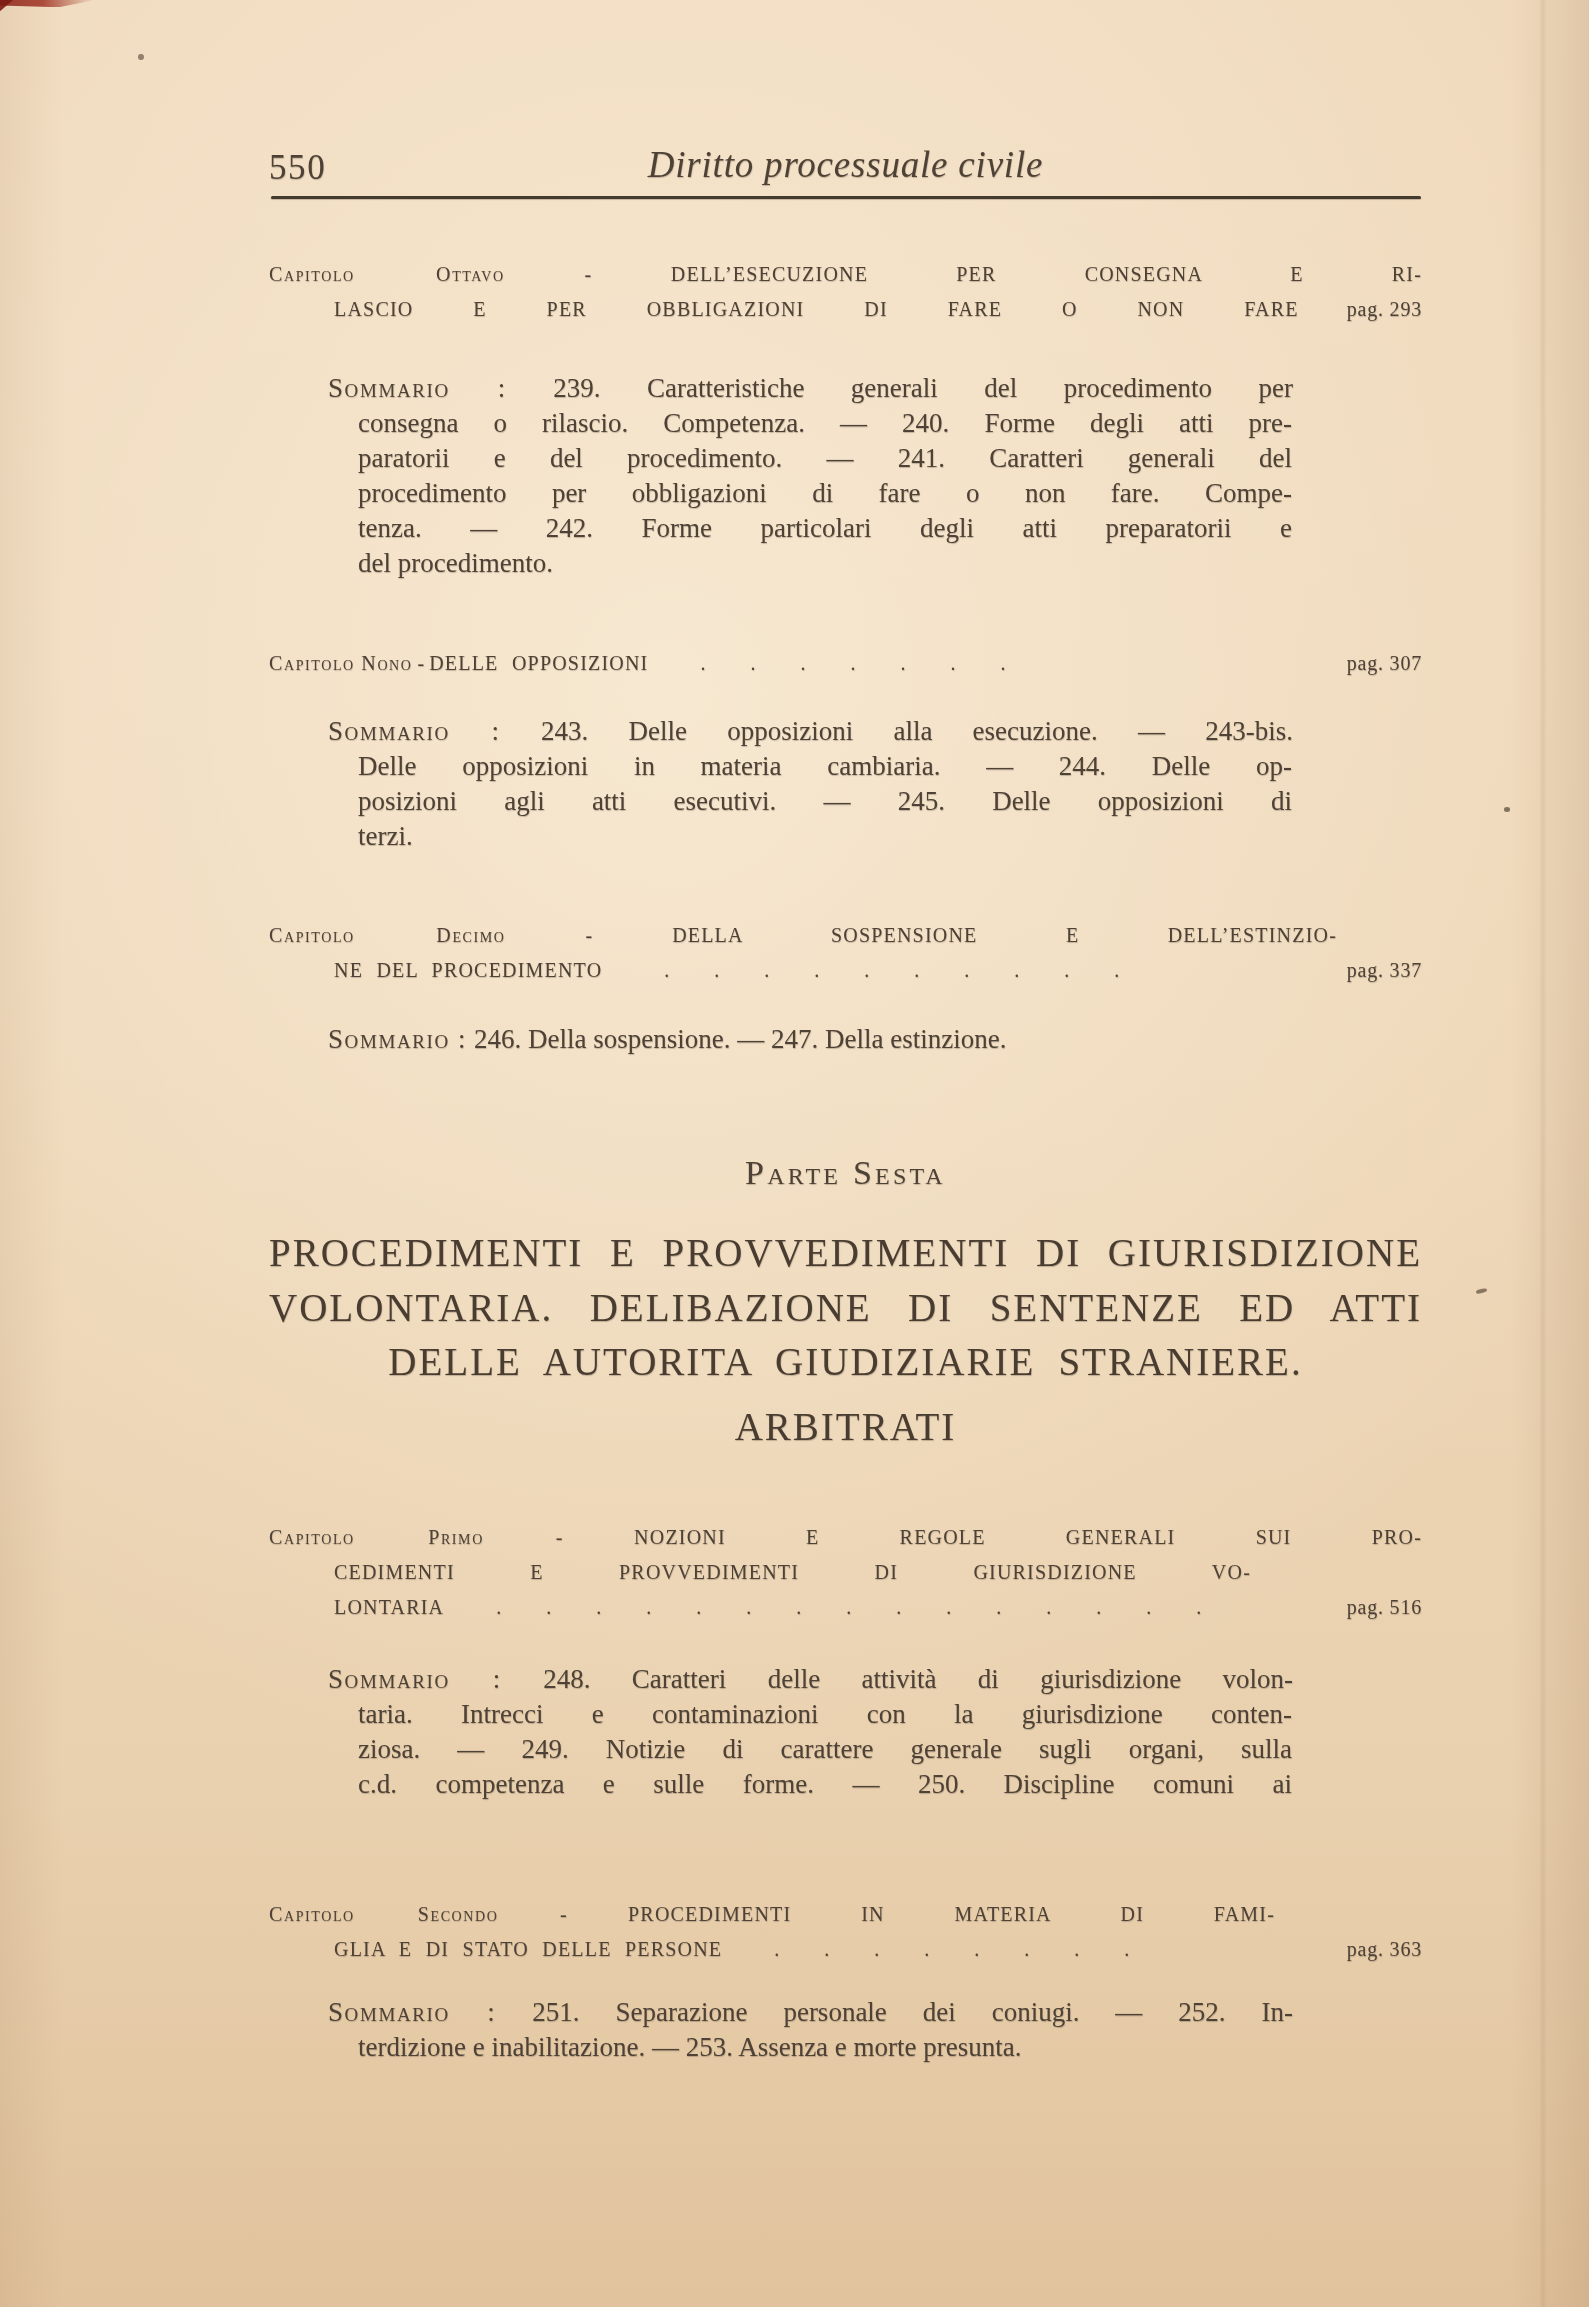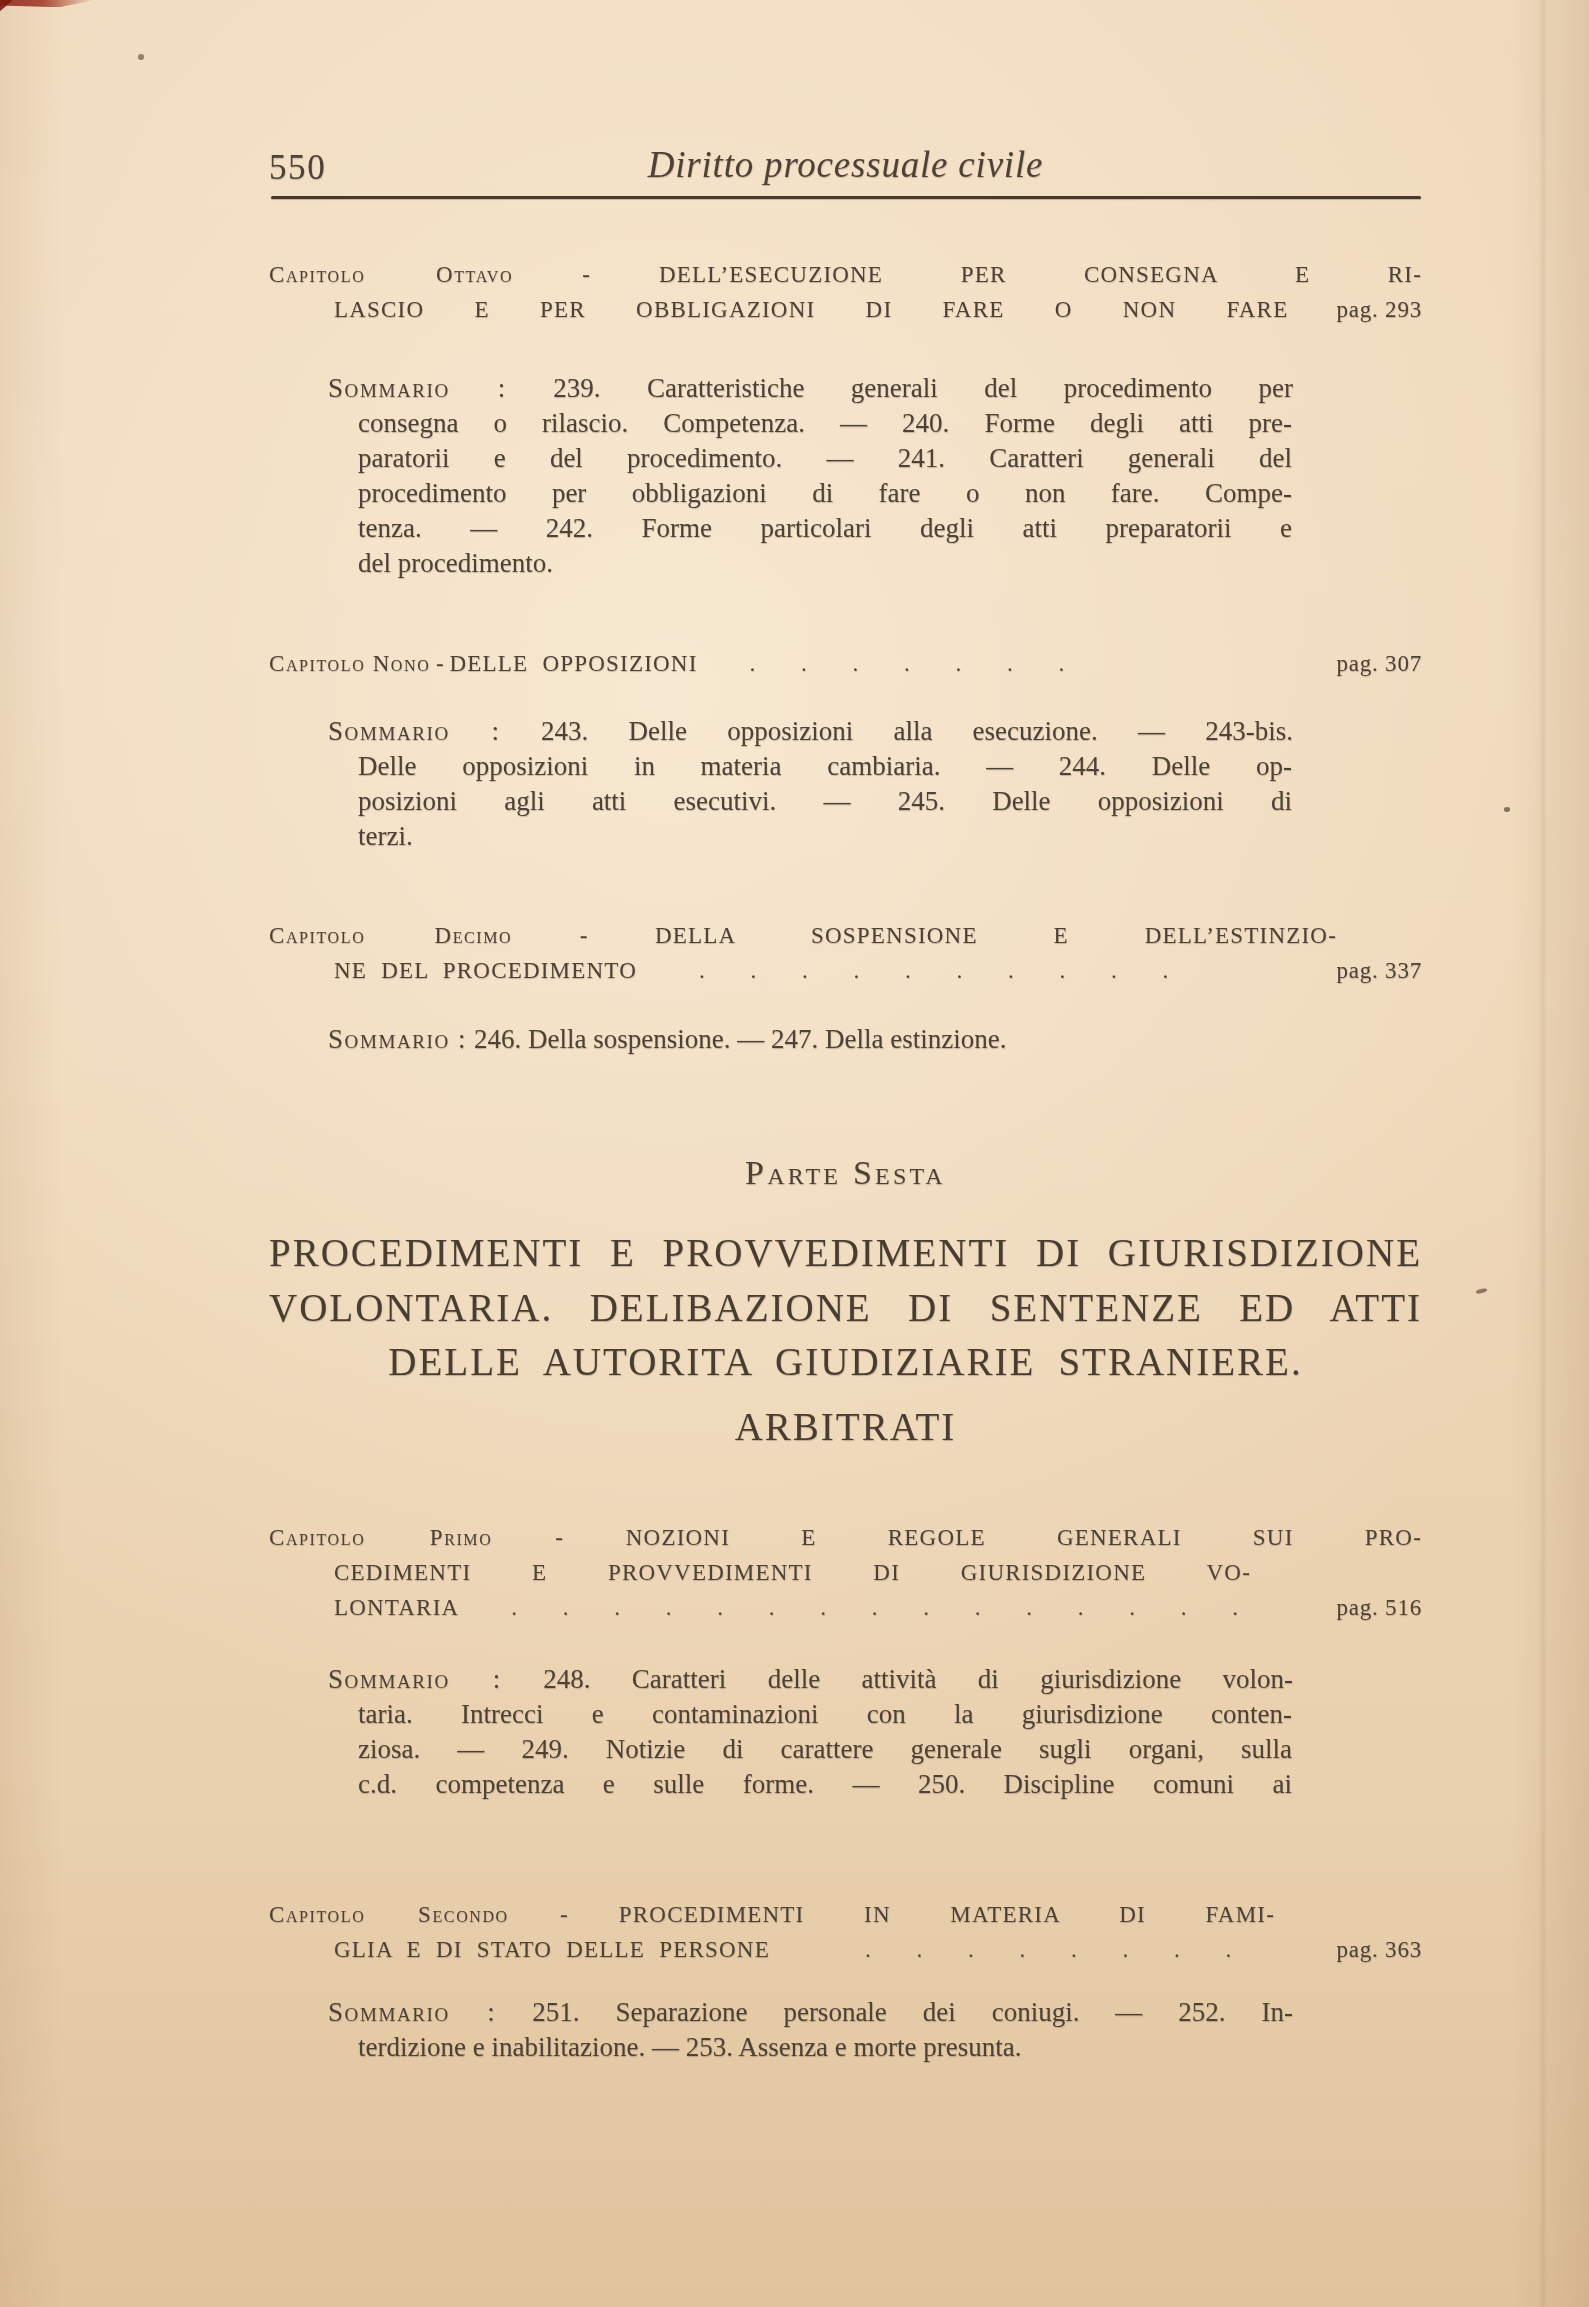--- a/index.html
+++ b/index.html
@@ -18,21 +18,21 @@
   .col{ position:absolute; left:269px; top:0; width:1153px; }
   .abs{ position:absolute; }
 
   
   .folio{ font-size:35px; letter-spacing:1.6px; }
   .running{ width:1153px; text-align:center; font-style:italic; font-size:37px; letter-spacing:0.8px; }
   .rule{ width:1150px; height:3.2px; background:#453a2e; border-radius:1.6px;
          box-shadow:0 0.8px 0.8px rgba(69,58,46,0.35); }
 
   
-  .tline{ font-size:23px; line-height:35px; height:35px; white-space:nowrap; }
+  .tline{ font-size:20px; line-height:35px; height:35px; white-space:nowrap; }
   .sc{ font-variant:small-caps; letter-spacing:1.6px; }
   .uc{ letter-spacing:1.2px; word-spacing:7.2px; }
   .jl{ text-align:justify; text-align-last:justify; white-space:normal; }
   .refline{ display:flex; align-items:baseline; }
   .grow{ flex:1 1 auto; display:block; margin-right:48px; }
   .dots{ margin-left:52px; margin-right:21px; word-spacing:40px; }
   .pag{ margin-left:auto; white-space:nowrap; letter-spacing:0.8px; }
 
   
   .sline{ font-size:27px; line-height:35px; height:35px; white-space:nowrap; }
@@ -166,21 +166,21 @@
       <div class="sline cont jl ink" style="width:934px;">ziosa. — 249. Notizie di carattere generale sugli organi, sulla</div>
       <div class="sline cont jl ink" style="width:934px;">c.d. competenza e sulle forme. — 250. Discipline comuni ai</div>
     </div>
 
     <div class="abs" style="left:0;top:1897px;width:1153px;">
       <div class="tline jl ink" style="width:1006px;">
         <span class="sc">Capitolo Secondo</span>
         <span>-</span>
         <span class="uc">PROCEDIMENTI IN MATERIA DI FAMI-</span>
       </div>
-      <div class="tline refline ink" style="padding-left:65px;gap:43px;">
+      <div class="tline refline ink" style="padding-left:65px;">
         <span class="uc">GLIA E DI STATO DELLE PERSONE</span>
         <span class="dots">. . . . . . . .</span>
         <span class="pag">pag. 363</span>
       </div>
     </div>
     <div class="abs" style="left:0;top:1995px;width:1153px;">
       <div class="sline first jl ink" style="width:965px;">
         <span class="sc">Sommario :</span>
         <span>251. Separazione personale dei coniugi. — 252. In-</span>
       </div>

